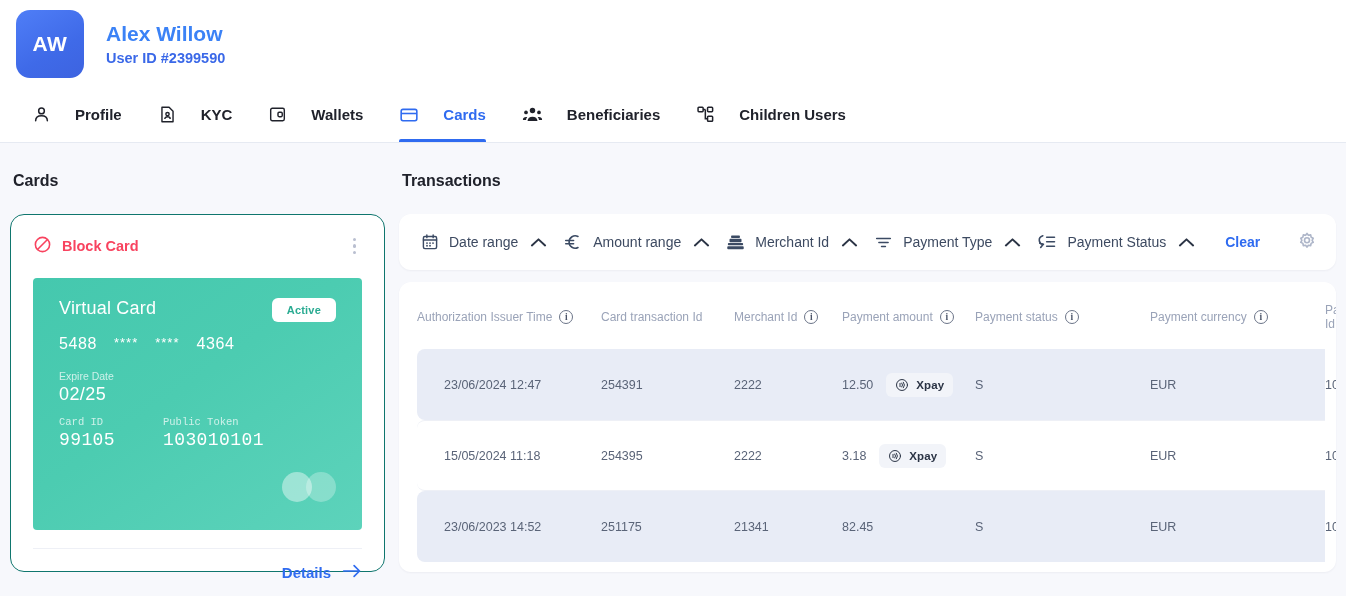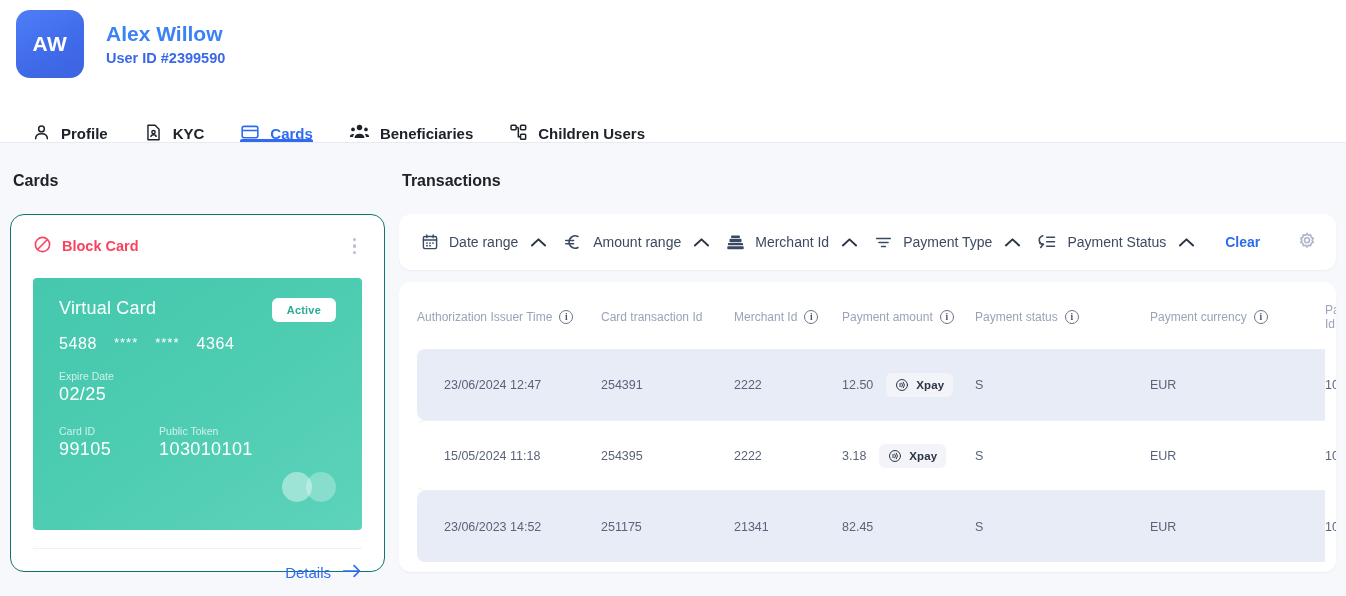--- a/index.html
+++ b/index.html
@@ -44,21 +44,21 @@
   
   .tabs {
     height: 56px;
     background: #ffffff;
     border-bottom: 1px solid #e6eaf2;
     display: flex;
     align-items: stretch;
     padding: 0 14px;
   }
   .tab {
-    display: flex; align-items: flex-end; gap: 10px;
+    display: flex; align-items: center; gap: 24px;
     padding: 0 18px;
     position: relative;
     cursor: pointer;
     color: #20222b;
     font-size: 15px; font-weight: bold;
     white-space: nowrap;
   }
   .tab .ticon { display: flex; align-items: center; color: #20222b; }
   .tab.active { color: #2f6bf0; }
   .tab.active .ticon { color: #2f6bf0; }
@@ -117,37 +117,37 @@
   .cc-number {
     margin-top: 13px;
     font-size: 16px;
     display: flex; align-items: baseline; gap: 17px;
     letter-spacing: .6px;
   }
   .cc-number .mask { font-size: 13px; position: relative; top: -2px; letter-spacing: 1px; }
   .cc-field-label { font-size: 10.5px; color: rgba(255,255,255,.72); margin-bottom: 2px; }
   .cc-field-value { font-size: 18px; letter-spacing: .4px; }
   .cc-expire { margin-top: 17px; }
-  .cc-bottom { margin-top: 20px; display: flex; gap: 48px; align-items: flex-end; }
+  .cc-bottom { margin-top: 11px; display: flex; gap: 48px; align-items: flex-end; font-family: Liberation Mono, monospace; }
   .cc-logo {
     position: absolute; right: 26px; bottom: 28px;
     width: 54px; height: 30px;
   }
   .cc-logo span {
     position: absolute; top: 0; width: 30px; height: 30px; border-radius: 50%;
     background: rgba(255,255,255,.42);
   }
   .cc-logo span.l { left: 0; }
   .cc-logo span.r { right: 0; background: rgba(255,255,255,.28); }
 
   .card-divider { border-top: 1px solid #eef0f6; margin: 18px 0 0 0; }
   .details-row { display: flex; justify-content: flex-end; padding: 14px 0 0 0; }
   .details-link {
     display: flex; align-items: center; gap: 11px;
-    color: #2f6bf0; font-size: 15px; font-weight: normal; cursor: pointer;
+    color: #2f6bf0; font-size: 15px; font-weight: bold; cursor: pointer;
   }
 
   
   .filter-bar {
     margin-top: 20px;
     background: #fff;
     border-radius: 12px;
     height: 56px;
     display: flex; align-items: center;
     padding: 0 18px 0 22px;
@@ -257,20 +257,29 @@
       <span class="ticon">
         <svg width="19" height="19" viewBox="0 0 24 24" fill="none" stroke="currentColor" stroke-width="1.8" stroke-linejoin="round">
           <path d="M5 2.8h9l5 5v13.4H5z"></path>
             <circle cx="12" cy="11.5" r="2.1"></circle>
             <path d="M8.6 17.6c0-1.9 1.5-2.7 3.4-2.7s3.4.8 3.4 2.7"></path>
         </svg>
       </span>
       <span>KYC</span>
     </div>
 
+    <div class="tab">
+      <span class="ticon">
+        <svg width="19" height="19" viewBox="0 0 24 24" fill="none" stroke="currentColor" stroke-width="1.8" stroke-linejoin="round">
+          <rect x="3.4" y="4.2" width="17.2" height="15.6" rx="2"></rect>
+          <rect x="12.6" y="9.2" width="5.4" height="5.6" rx="1.4"></rect>
+        </svg>
+      </span>
+      <span>Wallets</span>
+    </div>
 
     <div class="tab active">
       <span class="ticon">
         <svg width="20" height="20" viewBox="0 0 24 24" fill="none" stroke="currentColor" stroke-width="1.9" stroke-linejoin="round">
           <rect x="2.6" y="5.2" width="18.8" height="13.6" rx="2.2"></rect>
           <path d="M2.6 10.2h18.8"></path>
         </svg>
       </span>
       <span>Cards</span>
     </div>

